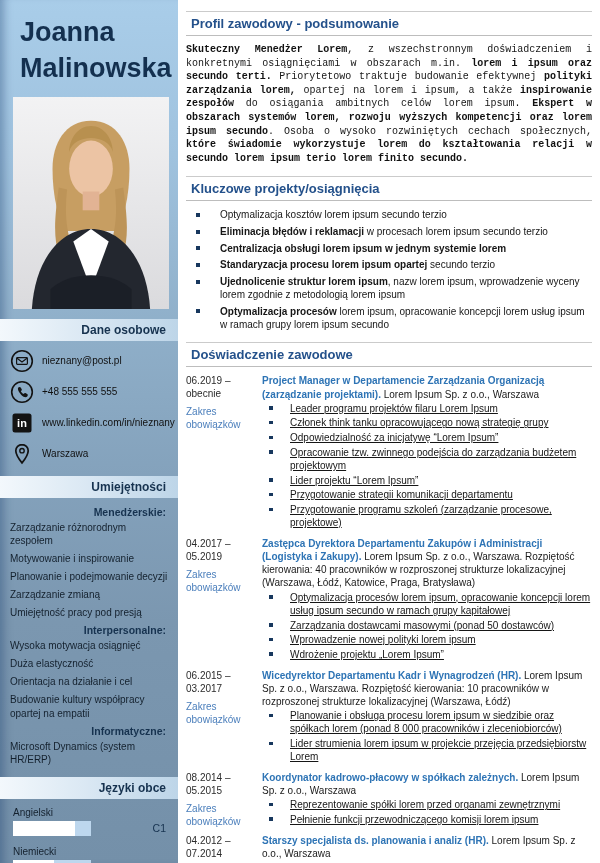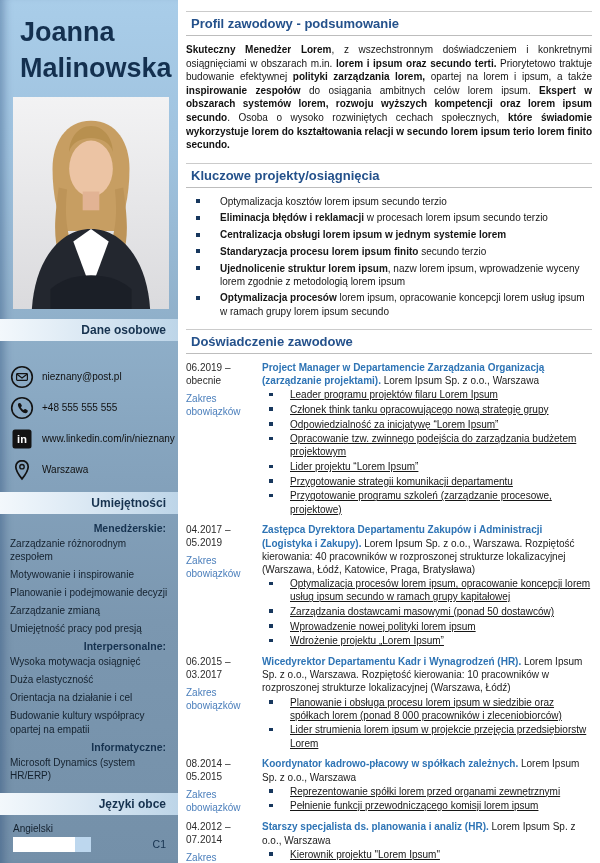--- a/index.html
+++ b/index.html
@@ -7,40 +7,40 @@
         font-family:"Liberation Sans",sans-serif;color:#1a1a1a;}
   
   .sidebar{position:absolute;left:0;top:0;bottom:0;width:178px;
     background:linear-gradient(180deg,#a9cde9 0%,#9fc2de 18%,#8fafc9 38%,#84a2bc 55%,#7b97b0 72%,#7490a9 100%);
     box-shadow:inset 10px 0 8px -6px rgba(28,64,110,.38);}
   .name{margin:0;padding:14px 10px 6px 20px;font-size:27px;line-height:1.35;font-weight:bold;color:#14304f;}
   .photo{width:156px;height:212px;margin:4px auto 0 13px;background:#e9e9ec;overflow:hidden;}
   .photo svg{display:block;width:100%;height:100%;}
   .strip{margin-top:10px;padding:4px 12px 4px 10px;text-align:right;font-size:12px;font-weight:bold;color:#16324f;
     background:linear-gradient(90deg,#f3f8fc 0%,#dce9f4 45%,#bdd5e8 100%);}
-  .contacts{list-style:none;margin:24px 0 0 0;padding:0 10px;}
+  .contacts{list-style:none;margin:8px 0 0 0;padding:0 10px;}
   .contacts li{display:flex;align-items:center;margin-bottom:7px;}
   .cicon{flex:none;width:24px;height:24px;margin-right:8px;}
   .cicon svg{display:block;width:100%;height:100%;}
   .ctext{font-size:10px;color:#111;}
   .skills{padding:4px 10px 0 10px;}
   .sk-label{font-size:10.5px;font-weight:bold;color:#16324f;text-align:right;padding-right:2px;margin:4px 0 3px 0;}
   .sk-item{font-size:10px;color:#14212e;line-height:1.35;margin-bottom:4.5px;}
   .langs{padding:8px 12px 0 13px;}
   .lang{margin-bottom:10px;}
   .lang-name{font-size:10px;color:#14212e;margin-bottom:3px;}
   .lang-row{display:flex;align-items:center;}
   .lang-track{width:78px;height:15px;background:#bdd7ee;}
   .lang-fill{height:100%;background:#ffffff;}
   .lang-level{margin-left:auto;font-size:10.5px;color:#16324f;}
   
   .main{position:absolute;left:186px;right:8px;top:0;}
   .sec{margin:11px 0 7px 0;padding:4px 2px 4px 5px;font-size:13px;font-weight:bold;color:#24518b;
        border-top:1px solid #cbcbcb;border-bottom:1px solid #bdbdbd;}
-  .profile-text{margin:0;font-size:10px;line-height:1.36;text-align:justify;color:#161616;}
+  .profile-text{margin:0;font-size:10px;line-height:1.36;text-align:justify;color:#161616;font-family:Liberation Mono, monospace;}
   .profile-text b{color:#111;}
   .plist{list-style:none;margin:0;padding:0;}
   .plist li{position:relative;padding-left:34px;margin-bottom:3.5px;font-size:10px;line-height:1.32;color:#161616;}
   .plist li::before{content:"";position:absolute;left:10px;top:4.5px;width:4px;height:4px;background:#17375d;}
   .xrow{display:flex;margin-bottom:6px;}
   .xleft{flex:none;width:76px;}
   .xdate{font-size:10px;color:#2b2b2b;line-height:1.3;}
   .xscope{margin-top:5px;font-size:10px;line-height:1.3;color:#4a7ebb;}
   .xbody{flex:1;}
   .xtitle{font-size:10px;line-height:1.32;}
@@ -163,21 +163,21 @@
 
   <main class="main">
     <h2 class="sec">Profil zawodowy - podsumowanie</h2>
     <p class="profile-text" id="profile-text"><b>Skuteczny Menedżer Lorem</b><span>, z wszechstronnym doświadczeniem i konkretnymi osiągnięciami w obszarach m.in.  </span><b>lorem i ipsum oraz secundo terti.</b><span> Priorytetowo traktuje budowanie efektywnej </span><b>polityki zarządzania lorem,</b><span> opartej na lorem i ipsum, a także </span><b>inspirowanie zespołów</b><span> do osiągania ambitnych celów lorem ipsum. </span><b>Ekspert w obszarach systemów lorem, rozwoju wyższych kompetencji oraz lorem ipsum secundo</b><span>. Osoba o wysoko rozwiniętych cechach społecznych, </span><b>które świadomie wykorzystuje lorem do kształtowania relacji w secundo lorem ipsum terio lorem finito secundo.</b></p>
 
     <h2 class="sec">Kluczowe projekty/osiągnięcia</h2>
     <ul class="plist" id="projects">
         <li><span>Optymalizacja kosztów lorem ipsum secundo terzio</span></li>
         <li><b>Eliminacja błędów i reklamacji</b><span> w procesach lorem ipsum secundo terzio</span></li>
         <li><b>Centralizacja obsługi lorem ipsum w jednym systemie lorem</b></li>
-        <li><b>Standaryzacja procesu lorem ipsum finito</b><span> secundo terzio</span></li>
+        <li><b>Standaryzacja procesu lorem ipsum opartej</b><span> secundo terzio</span></li>
         <li><b>Ujednolicenie struktur lorem ipsum</b><span>, nazw lorem ipsum, wprowadzenie wyceny lorem zgodnie z metodologią lorem ipsum</span></li>
         <li><b>Optymalizacja procesów</b><span> lorem ipsum, opracowanie koncepcji lorem usług ipsum w ramach grupy lorem ipsum secundo</span></li>
       </ul>
 
     <h2 class="sec">Doświadczenie zawodowe</h2>
     <div id="experience">
         <div class="xrow">
           <div class="xleft">
             <div class="xdate">06.2019 – obecnie</div>
             <div class="xscope">Zakres obowiązków</div>

